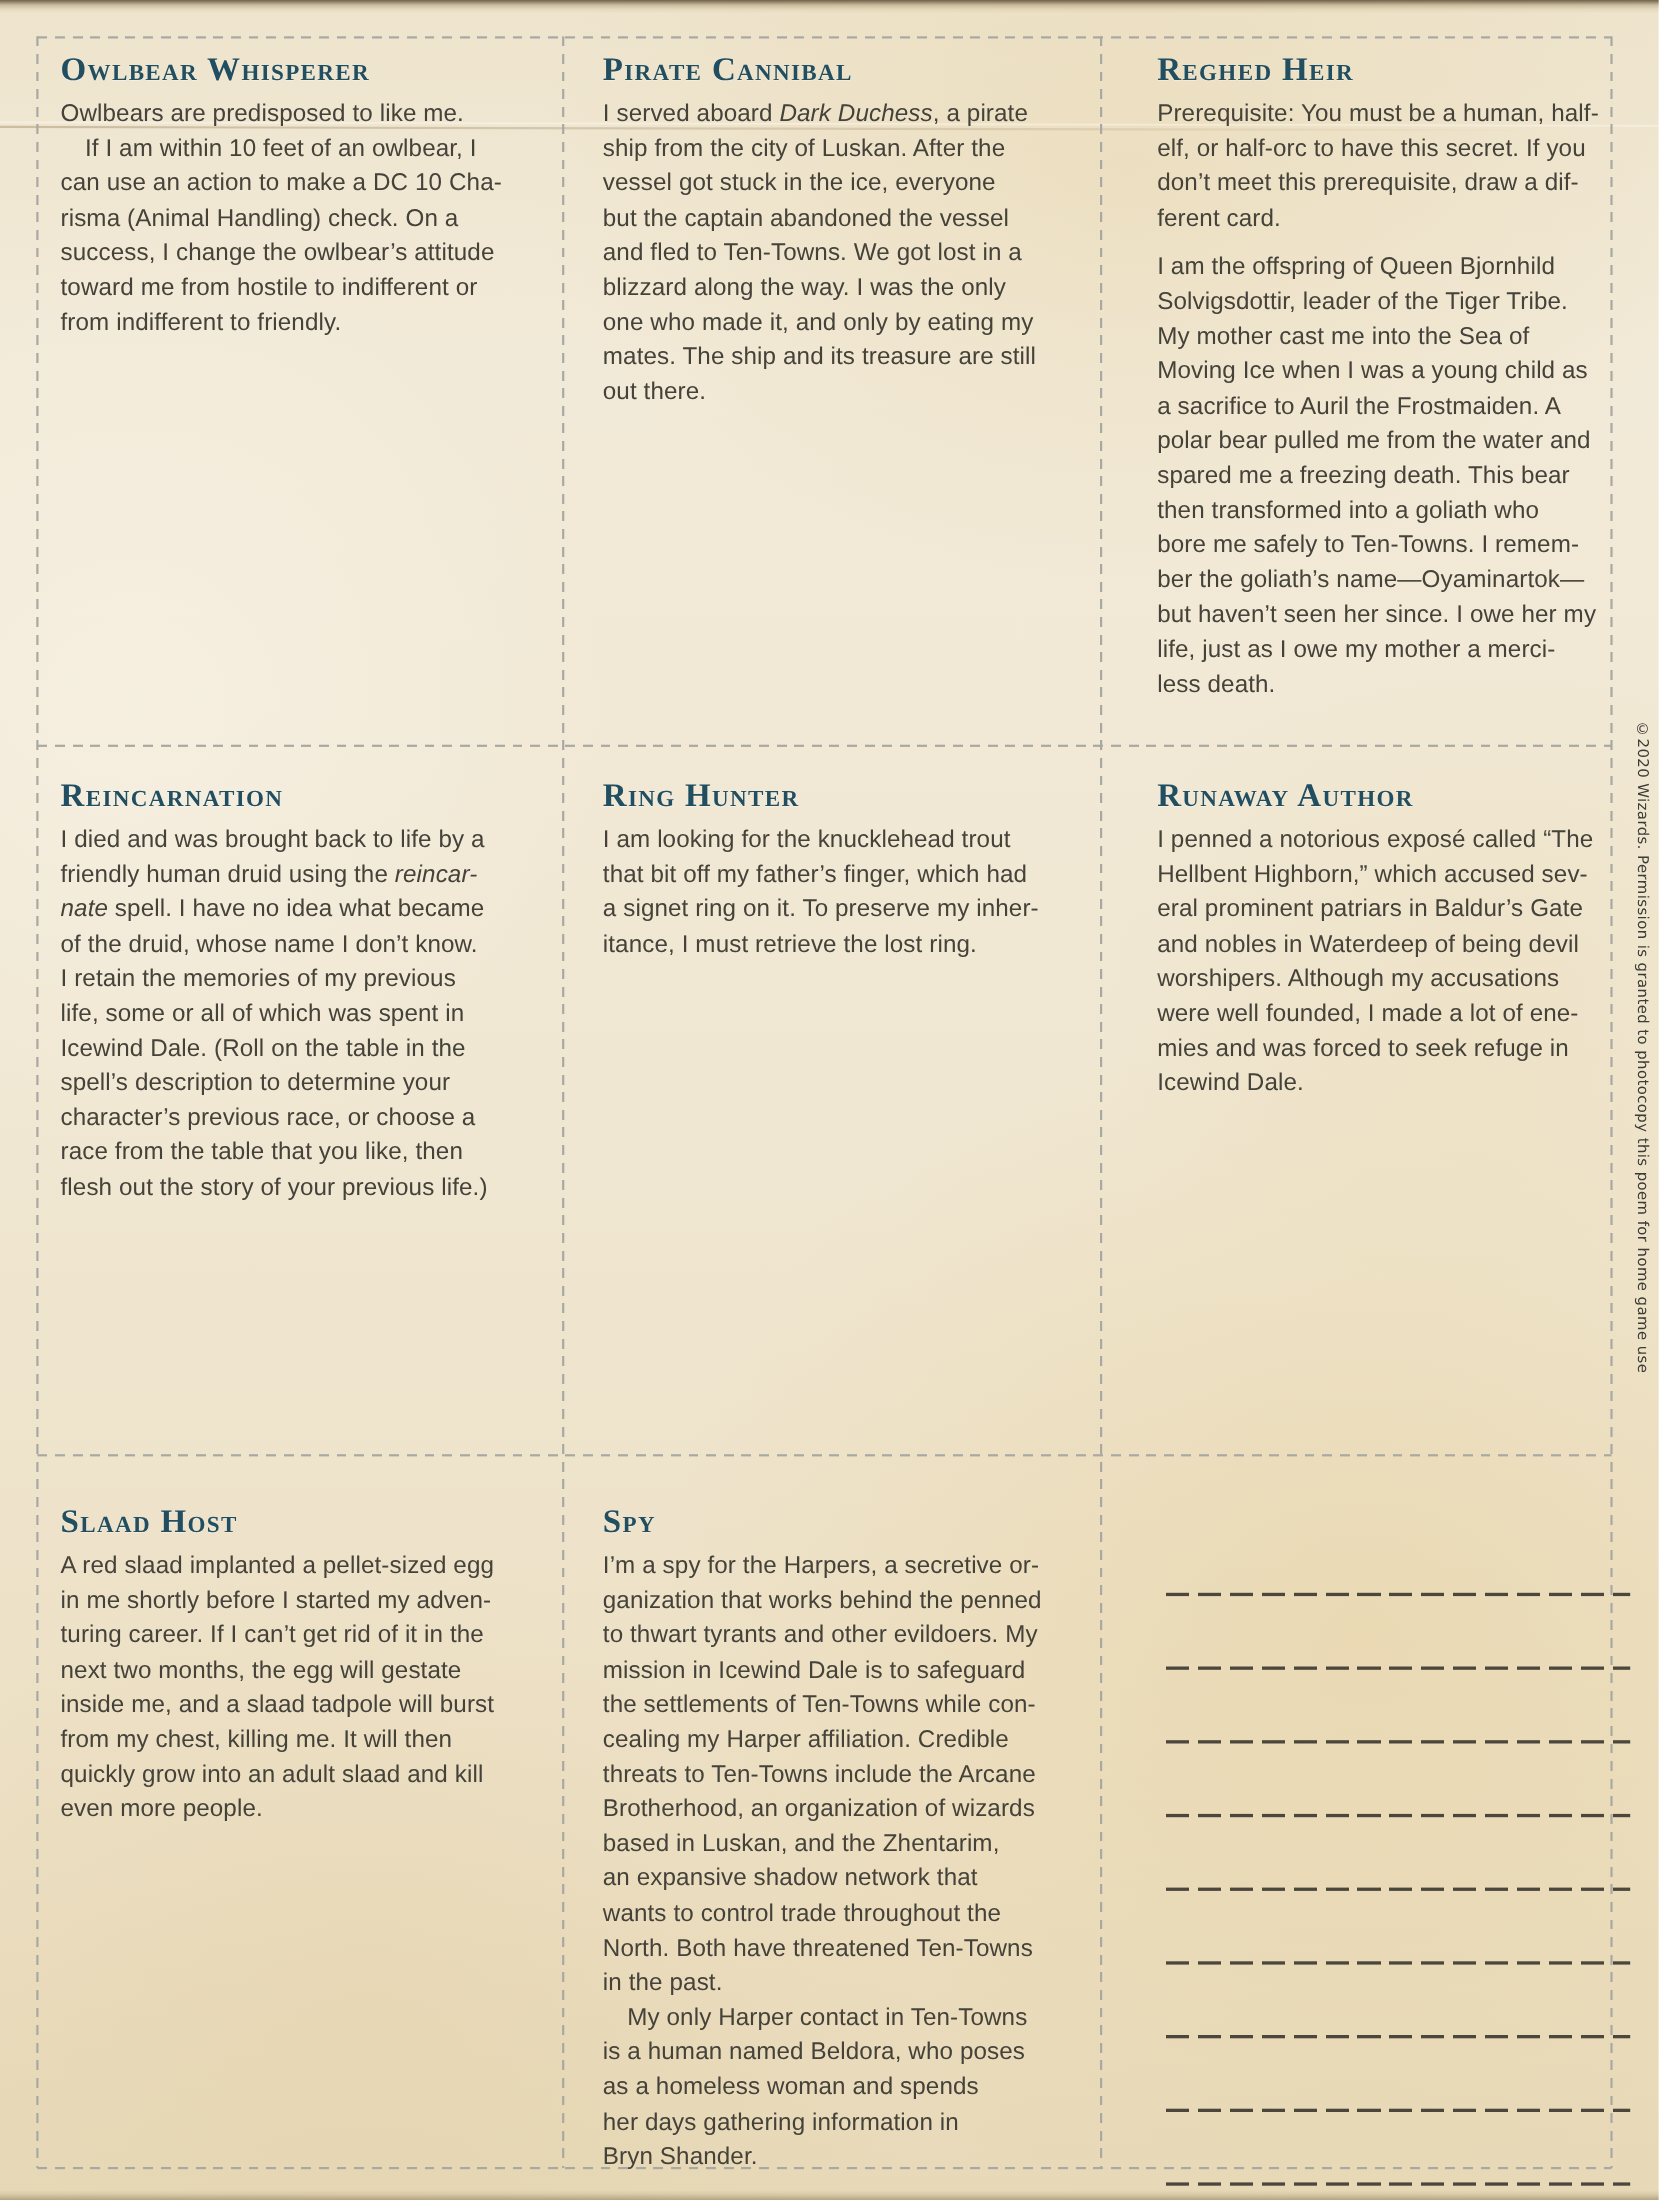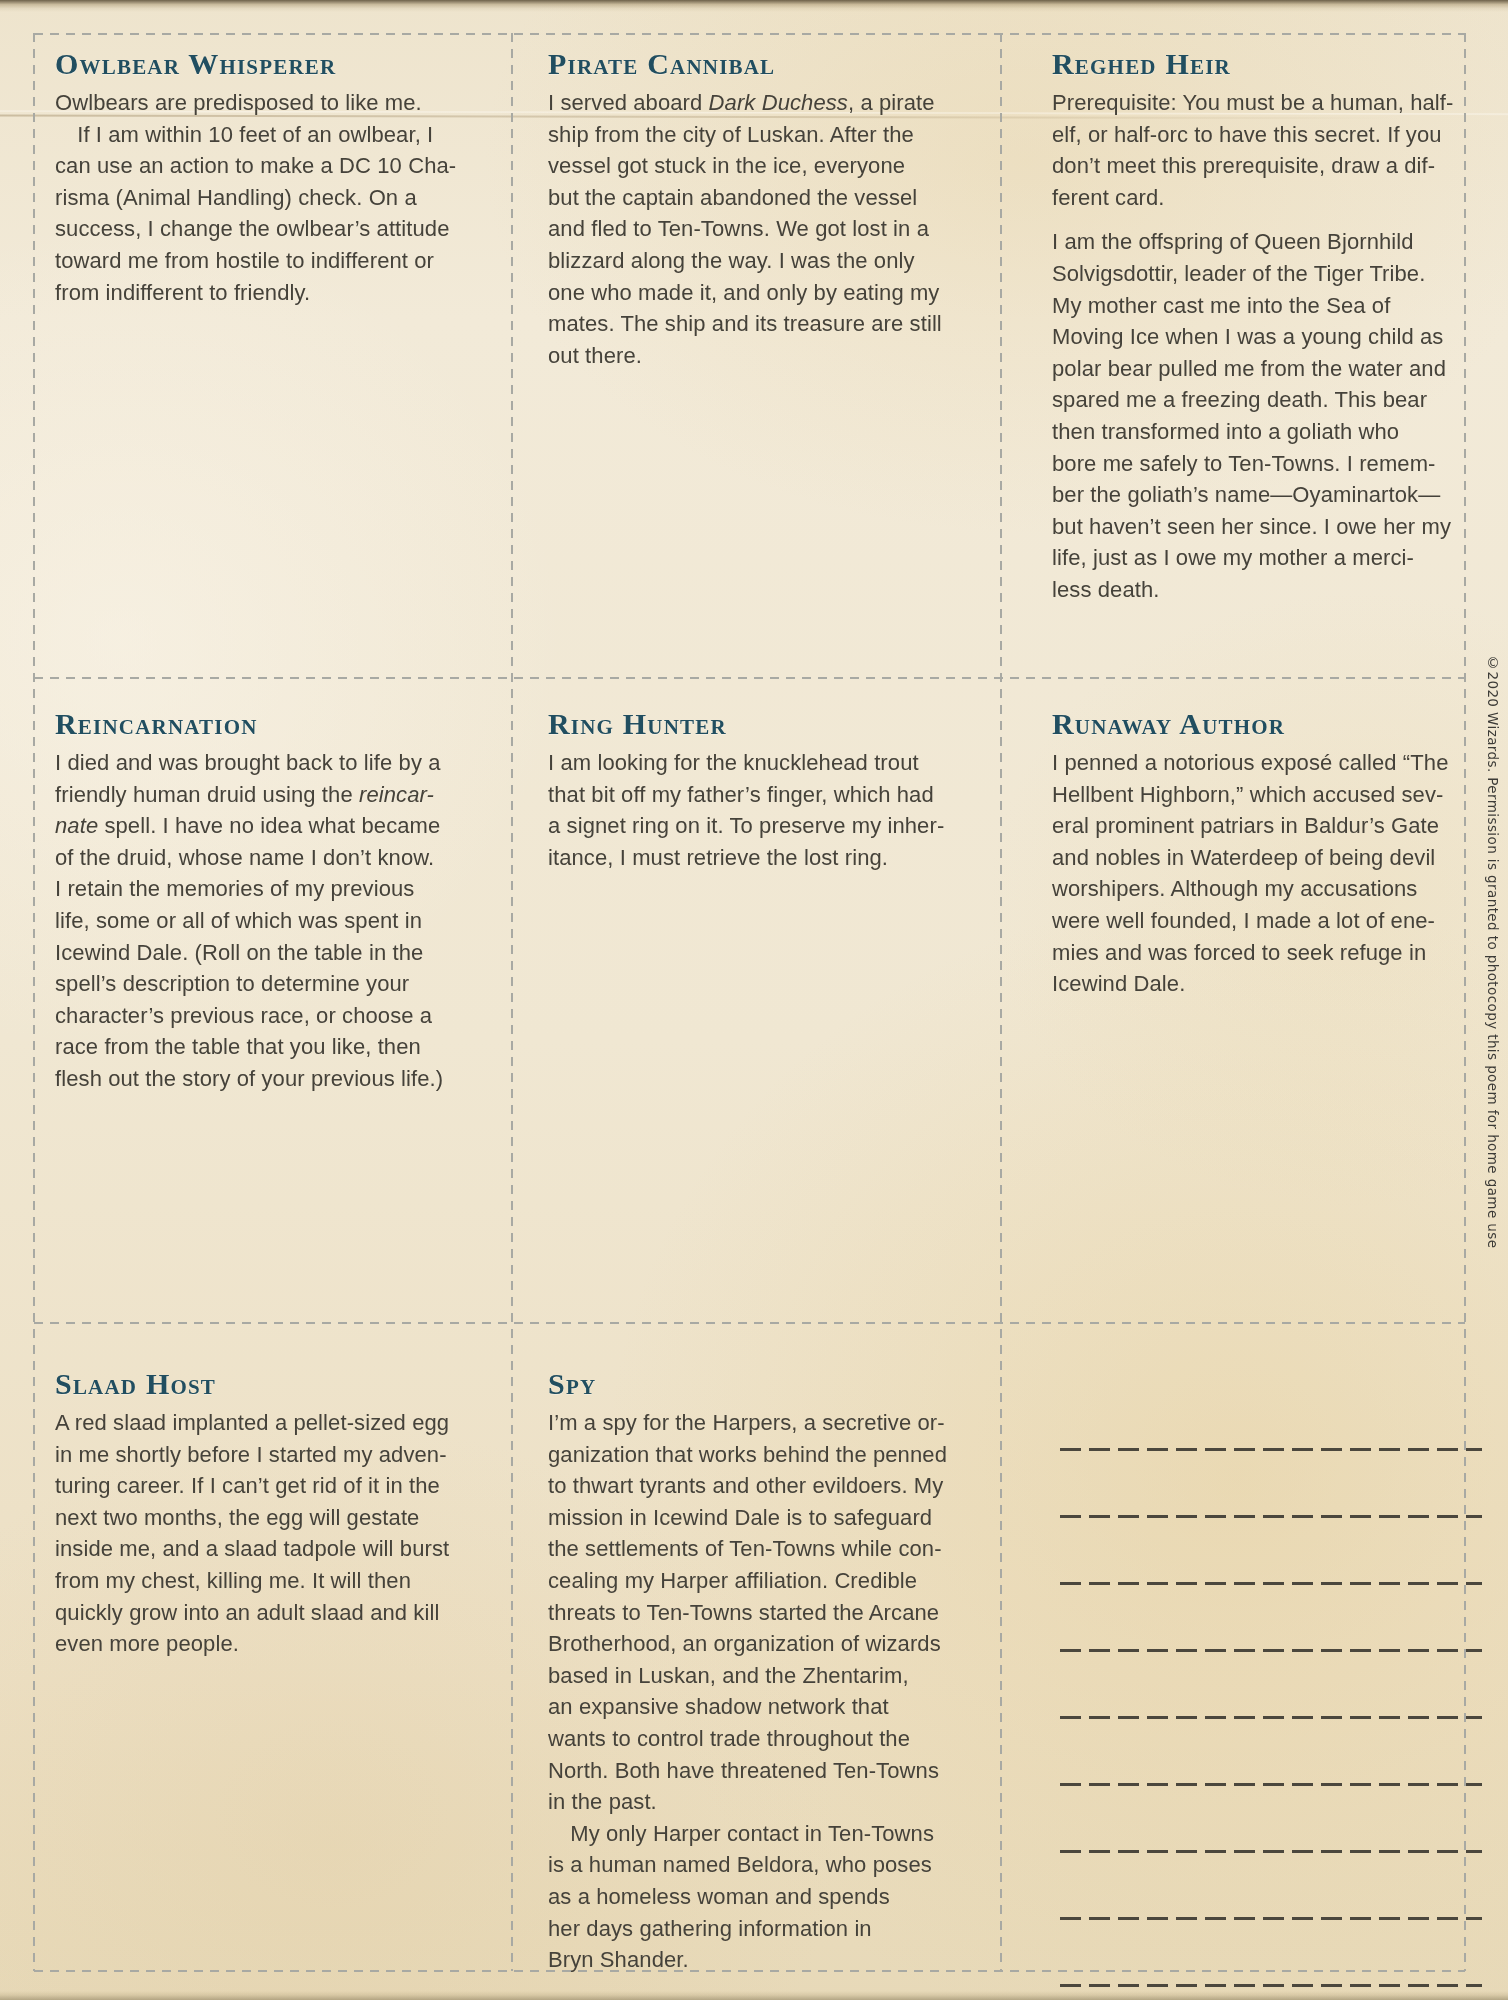--- a/index.html
+++ b/index.html
@@ -131,20 +131,21 @@
             <div class="line"><span>Prerequisite: You must be a human, half-</span></div>
             <div class="line"><span>elf, or half-orc to have this secret. If you</span></div>
             <div class="line"><span>don’t meet this prerequisite, draw a dif-</span></div>
             <div class="line"><span>ferent card.</span></div>
           </div>
           <div class="para spaced">
             <div class="line"><span>I am the offspring of Queen Bjornhild</span></div>
             <div class="line"><span>Solvigsdottir, leader of the Tiger Tribe.</span></div>
             <div class="line"><span>My mother cast me into the Sea of</span></div>
             <div class="line"><span>Moving Ice when I was a young child as</span></div>
+            <div class="line"><span>a sacrifice to Auril the Frostmaiden. A</span></div>
             <div class="line"><span>polar bear pulled me from the water and</span></div>
             <div class="line"><span>spared me a freezing death. This bear</span></div>
             <div class="line"><span>then transformed into a goliath who</span></div>
             <div class="line"><span>bore me safely to Ten-Towns. I remem-</span></div>
             <div class="line"><span>ber the goliath’s name—Oyaminartok—</span></div>
             <div class="line"><span>but haven’t seen her since. I owe her my</span></div>
             <div class="line"><span>life, just as I owe my mother a merci-</span></div>
             <div class="line"><span>less death.</span></div>
           </div>
         </div>
@@ -216,21 +217,21 @@
   <section class="card">
     <h2 class="title">Spy</h2>
     <div class="body">
           <div class="para">
             <div class="line"><span>I’m a spy for the Harpers, a secretive or-</span></div>
             <div class="line"><span>ganization that works behind the penned</span></div>
             <div class="line"><span>to thwart tyrants and other evildoers. My</span></div>
             <div class="line"><span>mission in Icewind Dale is to safeguard</span></div>
             <div class="line"><span>the settlements of Ten-Towns while con-</span></div>
             <div class="line"><span>cealing my Harper affiliation. Credible</span></div>
-            <div class="line"><span>threats to Ten-Towns started the Arcane</span></div>
+            <div class="line"><span>threats to Ten-Towns include the Arcane</span></div>
             <div class="line"><span>Brotherhood, an organization of wizards</span></div>
             <div class="line"><span>based in Luskan, and the Zhentarim,</span></div>
             <div class="line"><span>an expansive shadow network that</span></div>
             <div class="line"><span>wants to control trade throughout the</span></div>
             <div class="line"><span>North. Both have threatened Ten-Towns</span></div>
             <div class="line"><span>in the past.</span></div>
           </div>
           <div class="para">
             <div class="line"><span>  My only Harper contact in Ten-Towns</span></div>
             <div class="line"><span>is a human named Beldora, who poses</span></div>

